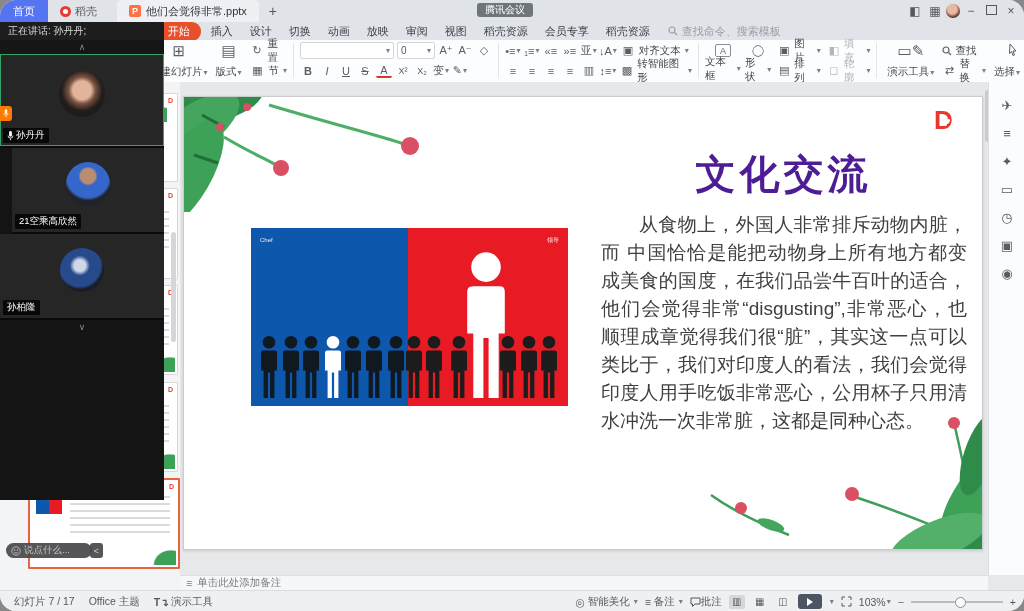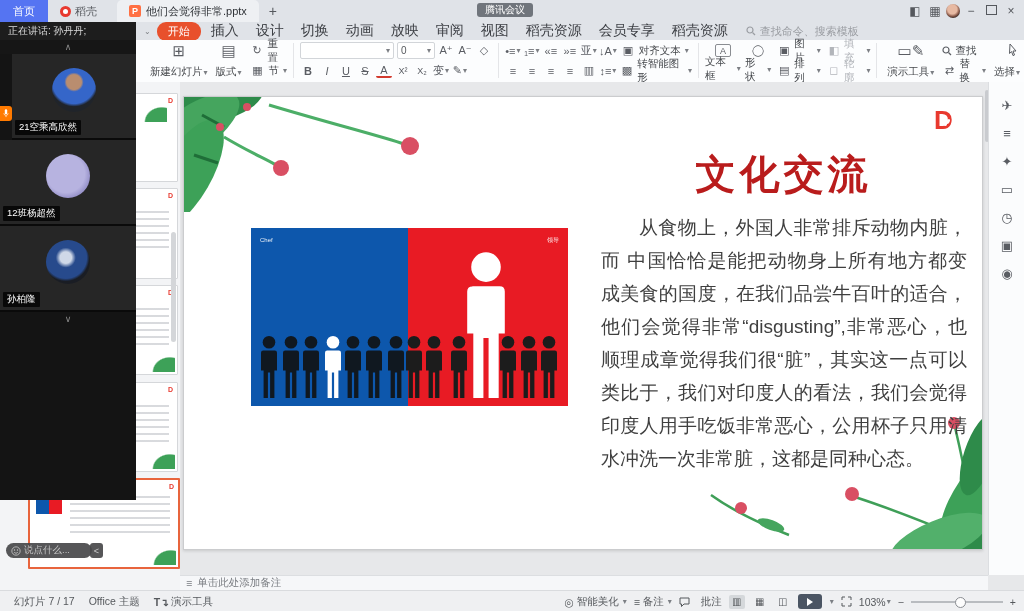--- a/index.html
+++ b/index.html
@@ -1,57 +1,57 @@
 <!DOCTYPE html>
 <html><head>
 <meta charset="utf-8">
 <style>
   html,body{margin:0;padding:0;}
   body{font-family:"Liberation Sans","DejaVu Sans",sans-serif;background:#888;}
-  #app{position:relative;width:1024px;height:611px;background:#e7e8ea;overflow:hidden;font-size:11px;color:#3c3f44;}
+  #app{position:relative;width:1024px;height:611px;background:#e7e8ea;overflow:hidden;font-size:11px;color:#3c3f44;border-radius:16px;}
   .abs{position:absolute;}
   .flex{display:flex;align-items:center;}
   .nowrap{white-space:nowrap;}
 
   
   #titlebar{left:0;top:0;width:1024px;height:22px;background:#e0e3e8;}
   .ttab{height:22px;display:flex;align-items:center;padding:0 12px;font-size:11px;color:#55585d;}
   #tab-home{background:#5574f2;color:#fff;padding:0 13px;}
   .docer-dot{width:11px;height:11px;border-radius:50%;background:#e8392f;margin-right:4px;position:relative;}
   .docer-dot:after{content:"";position:absolute;left:3px;top:3px;width:5px;height:5px;border-radius:50%;background:#fff;}
   #tab-doc{background:#eef0f3;border-radius:5px 5px 0 0;color:#2f3237;}
   .ptico{width:12px;height:12px;border-radius:2px;background:#ff7043;color:#fff;font-size:9px;font-weight:bold;display:flex;align-items:center;justify-content:center;margin-right:5px;}
   #newtab{font-size:14px;color:#55585d;padding:0 10px;}
   #meetpill{left:477px;top:3px;height:14px;padding:0 8px;background:rgba(96,101,108,.88);border-radius:3px;color:#fff;font-size:10px;display:flex;align-items:center;}
   .winctl{font-size:12px;color:#55585d;width:18px;text-align:center;}
   #tb-avatar{width:14px;height:14px;border-radius:50%;background:radial-gradient(circle at 45% 38%,#e7b9a2 0 40%,#8a5a4a 60%,#3c2b26 75%);}
   .maxbox{width:9px;height:8px;border:1px solid #55585d;display:inline-block;}
 
   
   #ribbonrow{left:0;top:22px;width:1024px;height:18px;background:#e0e3e8;}
-  .rtab{font-size:14px;color:#3c3f44;padding:0 6px;}
+  .rtab{font-size:11px;color:#3c3f44;padding:0 6px;}
   #rtab-active{background:#e8502c;color:#fff;border-radius:9px;padding:2px 11px;font-size:11px;}
   .ribright{color:#55585d;font-size:11px;display:flex;align-items:center;gap:4px;}
 
   
   #toolbar{left:0;top:40px;width:1024px;height:42px;background:#fcfdfe;border-bottom:1px solid #d8dade;}
   .vsep{width:1px;background:#e4e5e8;margin:3px 6px;align-self:stretch;}
   .bigbtn{display:flex;flex-direction:column;align-items:center;justify-content:space-between;padding:3px 4px 2px;}
   .bigbtn .bico{font-size:15px;color:#5a5d63;line-height:16px;}
   .lbl{font-size:10.5px;color:#46494d;}
   .caret{font-size:8px;color:#7c7f84;margin-left:1px;}
   .smallrow{display:flex;align-items:center;gap:3px;height:17px;font-size:10.5px;color:#46494d;}
   .icon16{width:16px;height:15px;border-radius:2px;display:flex;align-items:center;justify-content:center;font-size:11px;color:#5a5d63;}
   .fontbox{width:86px;height:15px;border:1px solid #d2d5d9;border-radius:2px;background:#fff;display:flex;align-items:center;justify-content:flex-end;padding:0 3px;}
   .sizebox{width:30px;height:15px;border:1px solid #d2d5d9;border-radius:2px;background:#fff;display:flex;align-items:center;justify-content:space-between;padding:0 3px;font-size:10px;color:#55585d;}
   .grayed{color:#b2b5ba !important;}
   .stackcol{display:flex;flex-direction:column;justify-content:center;gap:3px;}
 
   
-  #meet{left:0;top:22px;width:136px;height:478px;background:#141414;z-index:50;}
+  #meet{left:0;top:22px;width:164px;height:478px;background:#141414;z-index:50;}
   #meet-head{height:18px;background:#1d1d1d;color:#dcdcdc;font-size:10px;display:flex;align-items:center;padding-left:8px;}
   #meet-up{height:14px;background:#161616;color:#8a8a8a;font-size:9px;display:flex;align-items:center;justify-content:center;}
   .tile{position:relative;background:#262626;border-bottom:2px solid #0a0a0a;}
   .tile.active{box-shadow:inset 0 0 0 1px #2fa566;}
   .av{position:absolute;left:50%;transform:translateX(-50%);border-radius:50%;}
   .namelab{position:absolute;left:3px;bottom:3px;background:rgba(0,0,0,.78);color:#fff;font-size:9.5px;padding:1px 4px;display:flex;align-items:center;gap:2px;border-radius:1px;}
   .av1{background:radial-gradient(circle at 50% 42%,#e2b49c 0 26%,#7a5341 38%,#221d1a 58%,#1c1c1c 70%);}
   .av2{background:radial-gradient(circle at 50% 32%,#b98d6f 0 20%,#3566c9 26% 58%,#20242a 66%);}
   .av3{background:radial-gradient(circle at 45% 45%,#b7b3e0 0 55%,#9a95cc 70%,#8a85bd 100%);}
   .av4{background:radial-gradient(circle at 45% 40%,#cfd8e8 0 16%,#274a8c 28% 58%,#1a1d24 66%);}
@@ -66,22 +66,22 @@
   .thumb.sel{border:2px solid #e8643c;}
   .t-logo{position:absolute;right:4px;top:3px;color:#e8392f;font-weight:bold;font-size:7px;}
   .t-lines{position:absolute;left:34px;right:8px;top:22px;height:40px;background:repeating-linear-gradient(#b9bcc2 0 2px,transparent 2px 7px);opacity:.55;}
   .t-leaf{position:absolute;right:2px;bottom:2px;width:26px;height:18px;background:radial-gradient(ellipse at 80% 100%,#3da158 0 55%,transparent 60%);}
   .t-img{position:absolute;left:6px;top:18px;width:26px;height:16px;background:linear-gradient(90deg,#0d57ac 0 50%,#e81b24 50% 100%);}
   #thumb-scroll{left:171px;top:150px;width:5px;height:110px;background:#d4d6d9;border-radius:3px;}
 
   
   #slidearea{left:180px;top:82px;width:808px;height:493px;background:#e7e8ea;}
   #canvas{position:absolute;left:3px;top:14px;width:798px;height:452px;background:#fff;border:1px solid #cbccce;box-shadow:0 1px 3px rgba(0,0,0,.14);}
-  #slide-title{position:absolute;left:417px;top:50px;width:365px;text-align:center;font-size:40px;font-weight:bold;color:#b91c1c;letter-spacing:4px;}
-  #slide-body{position:absolute;left:417px;top:114px;width:366px;font-size:19px;line-height:33px;color:#3f3f3f;text-align:justify;text-indent:2em;}
+  #slide-title{position:absolute;left:417px;top:50px;width:365px;text-align:center;font-size:40px;font-weight:bold;color:#4c1d95;letter-spacing:4px;}
+  #slide-body{position:absolute;left:417px;top:114px;width:366px;font-size:19px;line-height:28px;color:#3f3f3f;text-align:justify;text-indent:2em;}
   #slide-logo{position:absolute;right:26px;top:10px;width:22px;height:26px;color:#e8392f;font-weight:bold;font-size:26px;line-height:26px;}
   #slide-logo svg{position:absolute;left:7px;top:8px;}
   #vscroll{left:805px;top:8px;width:4px;height:52px;background:#c9cbcf;border-radius:2px;}
 
   
   #rail{left:988px;top:82px;width:36px;height:493px;background:#fbfcfd;border-left:1px solid #dcdee1;}
   .railico{position:absolute;left:10px;width:16px;height:16px;color:#5a5d63;font-size:13px;text-align:center;line-height:16px;}
 
   
   #notesbar{left:180px;top:575px;width:808px;height:15px;background:#f6f7f9;border-top:1px solid #dcdee1;color:#7a7d82;font-size:10.5px;display:flex;align-items:center;gap:5px;padding-left:6px;box-sizing:border-box;}
@@ -448,21 +448,21 @@
       <span class="flex" style="gap:3px">
           <span>◎</span>
           <span>智能美化</span>
           <span class="caret">▾</span>
         </span>
       <span class="flex" style="gap:3px">
           <span>≡</span>
           <span>备注</span>
           <span class="caret">▾</span>
         </span>
-      <span class="flex" style="gap:11px">
+      <span class="flex" style="gap:0">
         <svg width="11" height="10" viewBox="0 0 11 10">
             <path d="M1 1 h9 v6 h-5 l-2.5 2.5 v-2.5 h-1.5 z" fill="none" stroke="#55585c"></path>
           </svg>
         <span>批注</span>
         </span>
       <span class="viewico sel">▥</span>
       <span class="viewico">▦</span>
       <span class="viewico">◫</span>
       <span id="playbtn">
           <span class="ptri"></span>
@@ -479,30 +479,35 @@
       <span id="zslider">
           <span id="zknob"></span>
         </span>
       <span>+</span>
     </div>
   </div>
 
   <div id="meet" class="abs">
     <div id="meet-head">正在讲话: 孙丹丹;</div>
     <div id="meet-up">∧</div>
+    <div class="tile active" style="height:92px;">
+      <div class="av av1" style="width:46px;height:46px;top:17px;"></div>
+      <div class="namelab">
+        <svg width="7" height="10" viewBox="0 0 10 14">
+            <rect x="3" y="0" width="4" height="8" rx="2" fill="#fff"></rect>
+            <path d="M1.5 6.5 a3.5 3.5 0 0 0 7 0" fill="none" stroke="#fff" stroke-width="1.2"></path>
+            <line x1="5" y1="10.5" x2="5" y2="13" stroke="#fff" stroke-width="1.2"></line>
+          </svg>
+        <span>孙丹丹</span>
+      </div>
+    </div>
     <div class="tile" style="height:84px;margin-left:12px;">
       <div class="av av2" style="width:44px;height:44px;top:14px;"></div>
       <div class="namelab">
           <span>21空乘高欣然</span>
-        </div>
-    </div>
-    <div class="tile" style="height:84px;">
-      <div class="av av3" style="width:44px;height:44px;top:14px;"></div>
-      <div class="namelab">
-          <span>12班杨超然</span>
         </div>
     </div>
     <div class="tile" style="height:84px;">
       <div class="av av4" style="width:44px;height:44px;top:14px;"></div>
       <div class="namelab">
           <span>孙柏隆</span>
         </div>
     </div>
     <div id="meet-up" style="background:#141414;">∨</div>
   </div>

